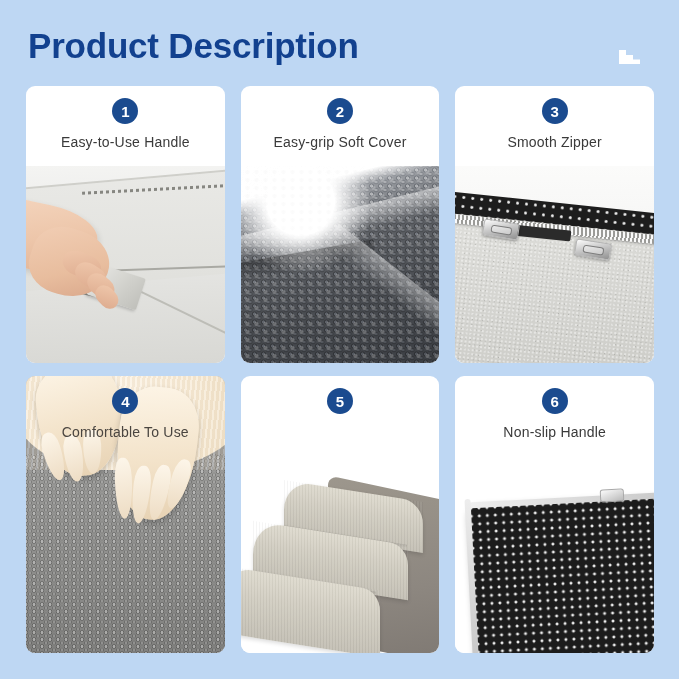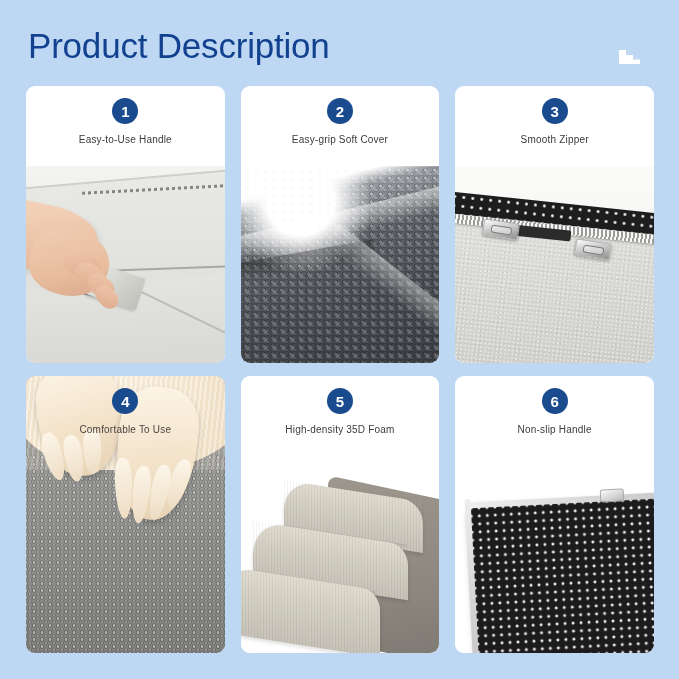--- a/index.html
+++ b/index.html
@@ -28,21 +28,21 @@
     left: 0;
     top: 0;
     width: 679px;
     height: 86px;
   }
   #page-title {
     position: absolute;
     left: 28px;
     top: 24px;
     font-size: 35px;
-    font-weight: normal;
+    font-weight: bold;
     letter-spacing: -0.2px;
     color: #12418f;
     line-height: 44px;
     white-space: nowrap;
   }
   #stairs-icon {
     position: absolute;
     left: 613px;
     top: 41px;
     width: 32px;
@@ -94,21 +94,21 @@
     font-size: 15px;
     font-weight: bold;
     display: flex;
     align-items: center;
     justify-content: center;
     line-height: 1;
     box-sizing: border-box;
   }
   .caption {
     margin-top: 10px;
-    font-size: 10px;
+    font-size: 14px;
     color: #3a3a3a;
     letter-spacing: 0.2px;
     white-space: nowrap;
   }
   .card.overlay-head .caption {
     color: #4a4540;
   }
 
   
   .photo {
@@ -603,21 +603,20 @@
       </div>
       <div class="card-head">
         <div class="badge">4</div>
         <div class="caption">Comfortable To Use</div>
       </div>
     </div>
 
     <div class="card">
       <div class="card-head">
         <div class="badge">5</div>
-        <div class="caption">High-density 35D Foam</div>
       </div>
       <div class="photo ph-stairs">
         <div class="side"></div>
         <div class="step s-top">
             <div class="grain"></div>
           </div>
         <div class="riser r1"></div>
         <div class="step s-mid">
             <div class="grain"></div>
           </div>

